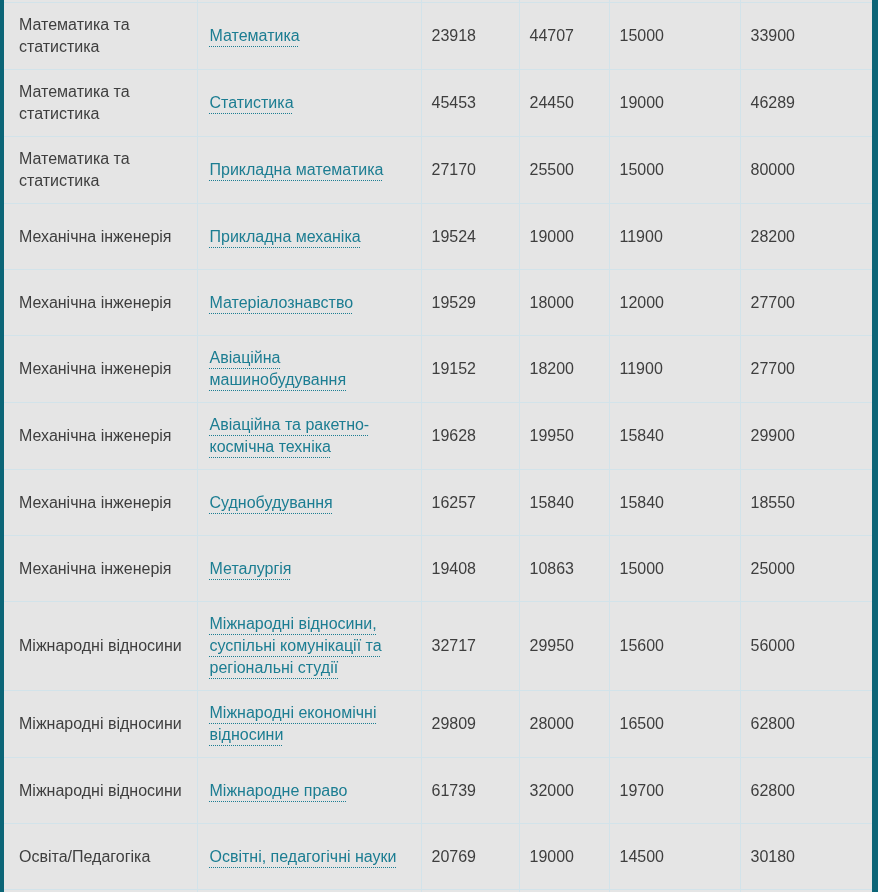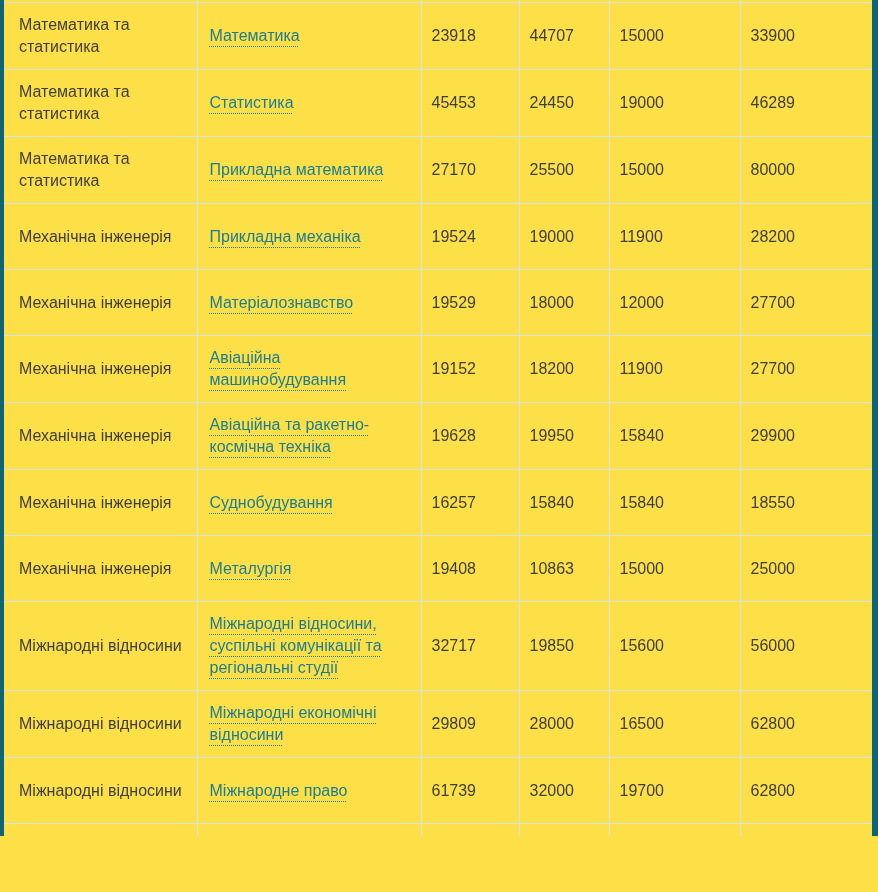--- a/index.html
+++ b/index.html
@@ -4,21 +4,21 @@
 <style>
   * { margin: 0; padding: 0; box-sizing: content-box; }
   html, body {
     background: #ffffff;
     font-family: "Liberation Sans", "DejaVu Sans", sans-serif;
   }
   .viewport {
     width: 878px;
     height: 892px;
     overflow: hidden;
-    background: #fde047;
+    background: #e5e5e5;
     position: relative;
   }
   .table-wrap {
     width: 868px;
     border-left: 4px solid #0c6577;
     border-right: 6px solid #0c6577;
   }
   table.data-table {
     width: 868px;
     border-collapse: collapse;
@@ -211,21 +211,21 @@
   </tr>
 
   <tr>
     <td class="cell-category">
       <span>Міжнародні відносини</span>
     </td>
     <td class="cell-specialty">
       <a class="spec-link" href="#">Міжнародні відносини, суспільні комунікації та регіональні студії</a>
     </td>
     <td class="cell-number">32717</td>
-    <td class="cell-number">19850</td>
+    <td class="cell-number">29950</td>
     <td class="cell-number">15600</td>
     <td class="cell-number">56000</td>
   </tr>
 
   <tr>
     <td class="cell-category">
       <span>Міжнародні відносини</span>
     </td>
     <td class="cell-specialty">
       <a class="spec-link" href="#">Міжнародні економічні відносини</a>
@@ -242,20 +242,32 @@
     </td>
     <td class="cell-specialty">
       <a class="spec-link" href="#">Міжнародне право</a>
     </td>
     <td class="cell-number">61739</td>
     <td class="cell-number">32000</td>
     <td class="cell-number">19700</td>
     <td class="cell-number">62800</td>
   </tr>
 
+  <tr>
+    <td class="cell-category">
+      <span>Освіта/Педагогіка</span>
+    </td>
+    <td class="cell-specialty">
+      <a class="spec-link" href="#">Освітні, педагогічні науки</a>
+    </td>
+    <td class="cell-number">20769</td>
+    <td class="cell-number">19000</td>
+    <td class="cell-number">14500</td>
+    <td class="cell-number">30180</td>
+  </tr>
 <tr class="partial partial-bottom">
             <td></td>
             <td></td>
             <td></td>
             <td></td>
             <td></td>
             <td></td>
           </tr>
         </tbody>
     </table>

